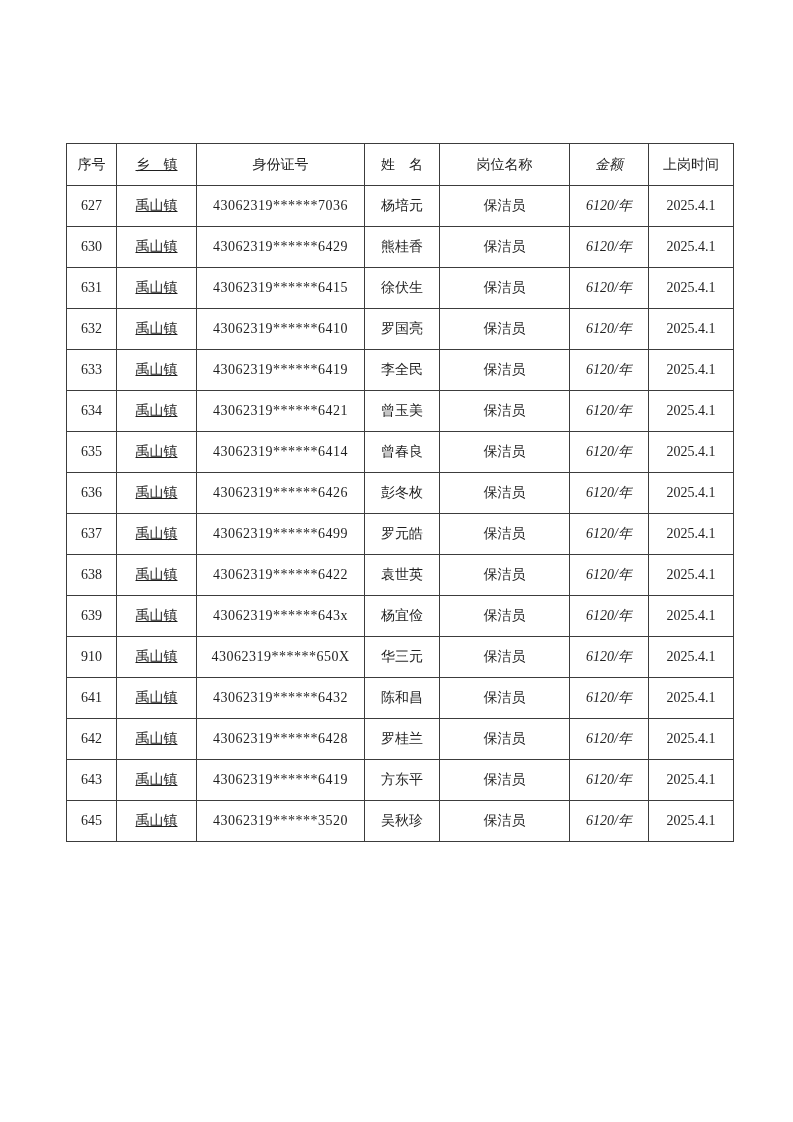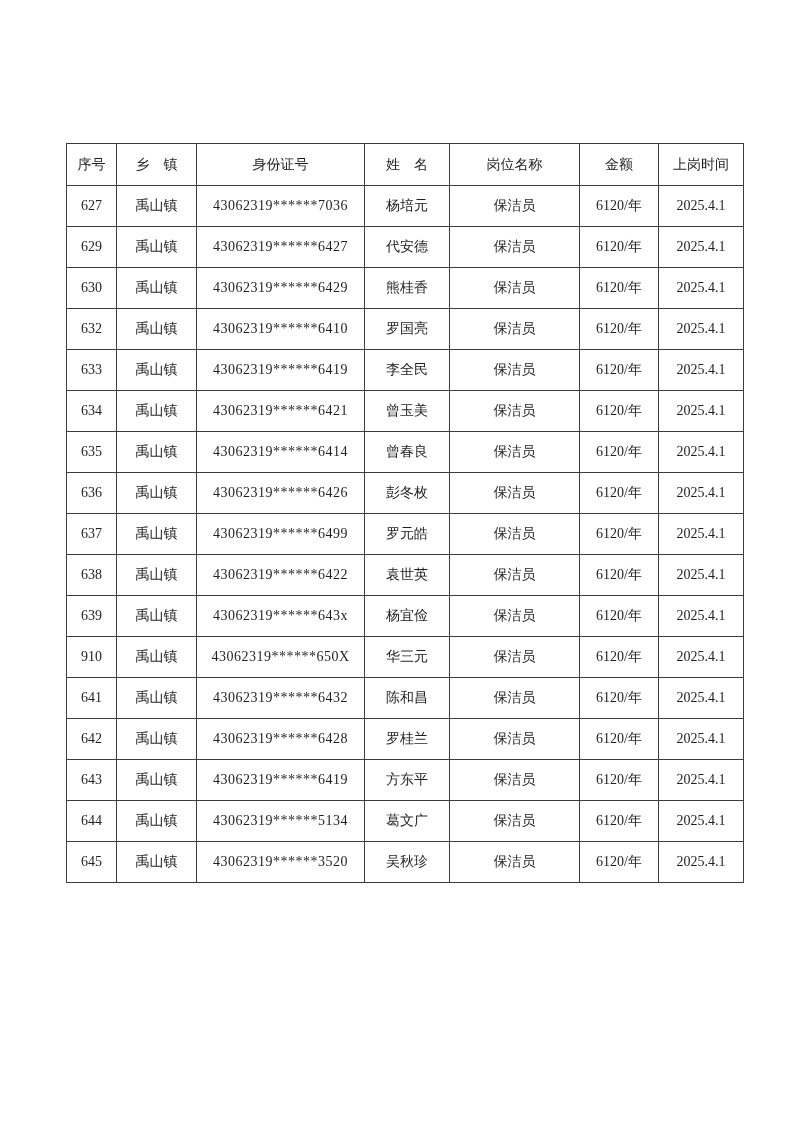--- a/index.html
+++ b/index.html
@@ -35,25 +35,25 @@
     white-space: nowrap;
     overflow: hidden;
     color: var(--text-color, #1f1f1f);
   }
   table.roster {
     border: 1.5px solid var(--border-color, #3c3c3c);
   }
   table.roster thead tr { height: 42px; }
   table.roster tbody tr { height: 41px; padding-left: 23px; }
   .col-0 { width: 50px; }
-  .col-1 { width: 80px; }
+  .col-1 { width: 80px; text-decoration: underline; }
   .col-2 { width: 168px; }
-  .col-3 { width: 85px; }
+  .col-3 { width: 75px; }
   .col-4 { width: 130px; }
-  .col-5 { width: 79px; }
+  .col-5 { width: 79px; font-style: italic; }
   .col-6 { width: 85px; }
   td.col-2 { letter-spacing: 0.5px; }
 </style>
 </head>
 <body>
 
 <div class="page">
   <table class="roster">
     <colgroup>
       <col class="col-0">
@@ -79,38 +79,38 @@
         <tr>
           <td class="col-0">627</td>
           <td class="col-1">禹山镇</td>
           <td class="col-2">43062319******7036</td>
           <td class="col-3">杨培元</td>
           <td class="col-4">保洁员</td>
           <td class="col-5">6120/年</td>
           <td class="col-6">2025.4.1</td>
         </tr>
         <tr>
-          <td class="col-0">629</td>
-          <td class="col-1">禹山镇</td>
-          <td class="col-2">43062319******6427</td>
-          <td class="col-3">代安德</td>
-          <td class="col-4">保洁员</td>
-          <td class="col-5">6120/年</td>
-          <td class="col-6">2025.4.1</td>
-        </tr>
-        <tr>
           <td class="col-0">630</td>
           <td class="col-1">禹山镇</td>
           <td class="col-2">43062319******6429</td>
           <td class="col-3">熊桂香</td>
           <td class="col-4">保洁员</td>
           <td class="col-5">6120/年</td>
           <td class="col-6">2025.4.1</td>
         </tr>
         <tr>
+          <td class="col-0">631</td>
+          <td class="col-1">禹山镇</td>
+          <td class="col-2">43062319******6415</td>
+          <td class="col-3">徐伏生</td>
+          <td class="col-4">保洁员</td>
+          <td class="col-5">6120/年</td>
+          <td class="col-6">2025.4.1</td>
+        </tr>
+        <tr>
           <td class="col-0">632</td>
           <td class="col-1">禹山镇</td>
           <td class="col-2">43062319******6410</td>
           <td class="col-3">罗国亮</td>
           <td class="col-4">保洁员</td>
           <td class="col-5">6120/年</td>
           <td class="col-6">2025.4.1</td>
         </tr>
         <tr>
           <td class="col-0">633</td>
@@ -200,29 +200,20 @@
           <td class="col-3">罗桂兰</td>
           <td class="col-4">保洁员</td>
           <td class="col-5">6120/年</td>
           <td class="col-6">2025.4.1</td>
         </tr>
         <tr>
           <td class="col-0">643</td>
           <td class="col-1">禹山镇</td>
           <td class="col-2">43062319******6419</td>
           <td class="col-3">方东平</td>
-          <td class="col-4">保洁员</td>
-          <td class="col-5">6120/年</td>
-          <td class="col-6">2025.4.1</td>
-        </tr>
-        <tr>
-          <td class="col-0">644</td>
-          <td class="col-1">禹山镇</td>
-          <td class="col-2">43062319******5134</td>
-          <td class="col-3">葛文广</td>
           <td class="col-4">保洁员</td>
           <td class="col-5">6120/年</td>
           <td class="col-6">2025.4.1</td>
         </tr>
         <tr>
           <td class="col-0">645</td>
           <td class="col-1">禹山镇</td>
           <td class="col-2">43062319******3520</td>
           <td class="col-3">吴秋珍</td>
           <td class="col-4">保洁员</td>

